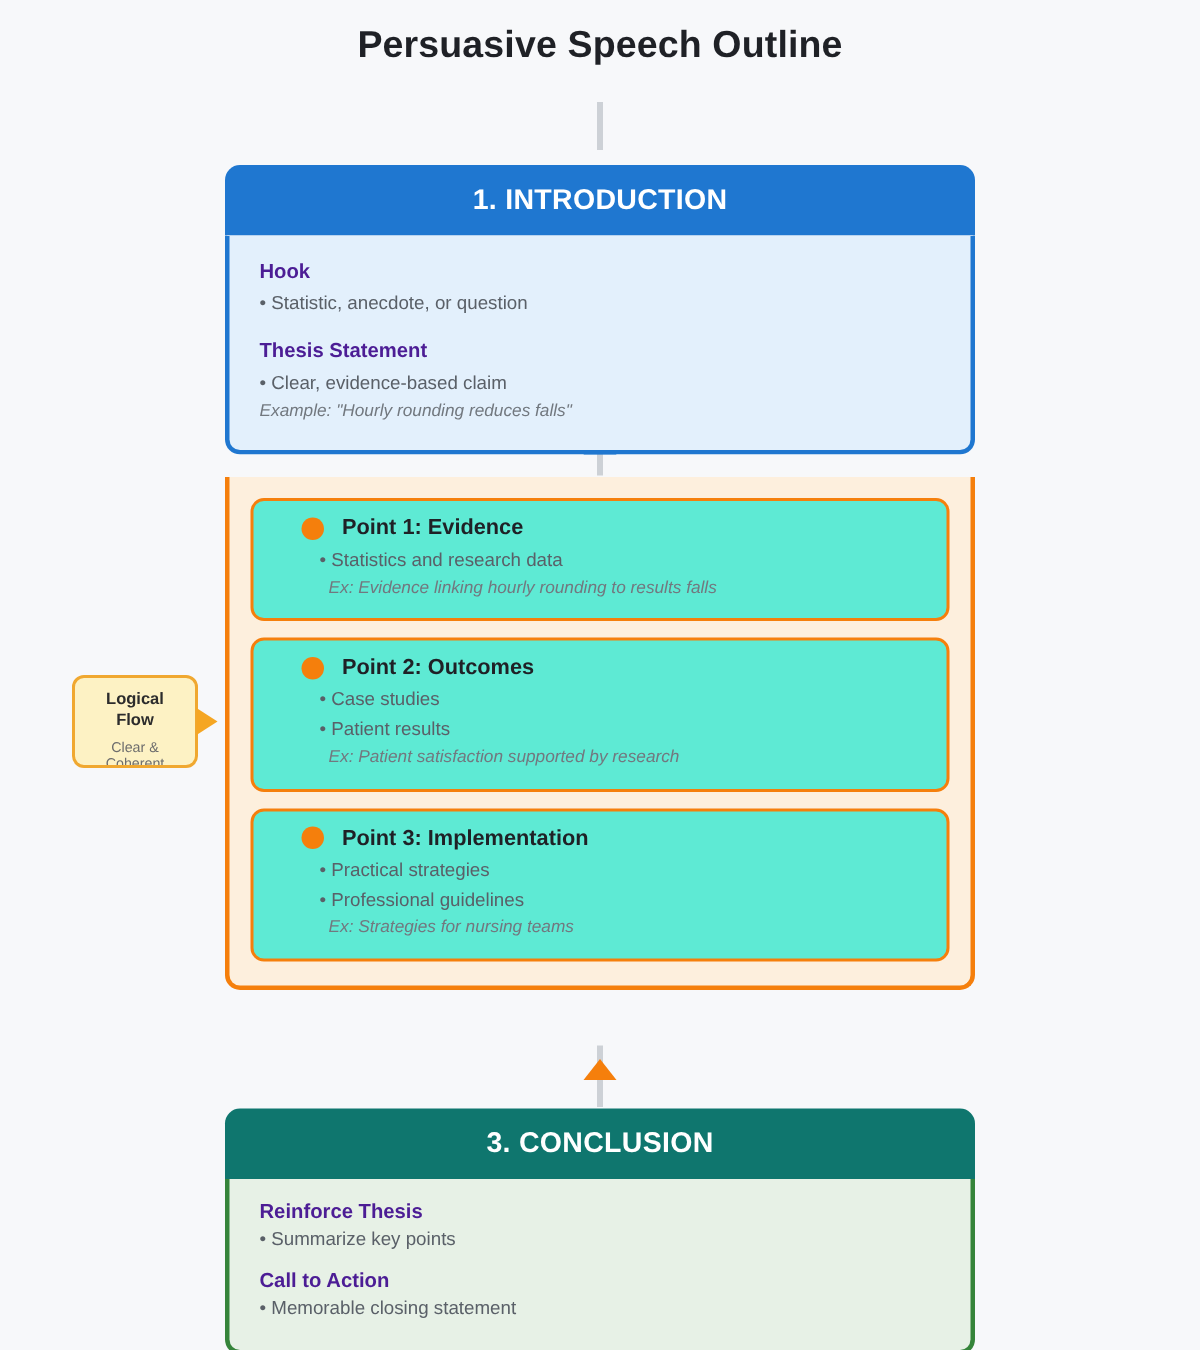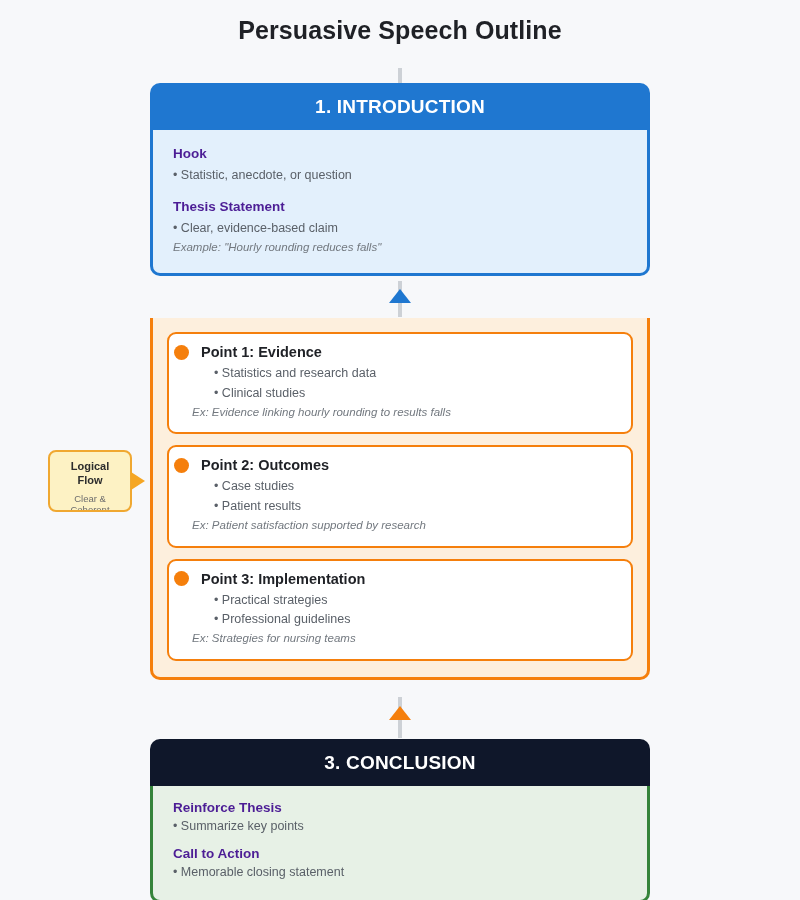--- a/index.html
+++ b/index.html
@@ -69,43 +69,43 @@
     letter-spacing: 0.2px;
   }
 
   .sec-body {
     border-style: solid;
     border-width: 0 3px 3px 3px;
     border-radius: 0 0 10px 10px;
   }
 
   
-  #intro { top: 83px; }
+  #intro { top: 110px; }
   #intro .sec-header { background: #1f77d0; }
   #intro .sec-body {
     background: #e3f0fc;
     border-color: #1f77d0;
     padding: 16px 20px 18px 20px;
     min-height: 136px;
   }
 
   
   #body-sec { top: 318px; }
   #body-sec .sec-header { background: #f57f0c; }
   #body-sec .sec-body {
     background: #fdefdd;
     border-color: #f57f0c;
     padding: 14px 14px 16px 14px;
   }
 
   .point-card {
-    background: #ffffff;
+    background: #5eead4;
     border: 2px solid #f57f0c;
     border-radius: 9px;
-    padding: 10px 14px 12px 1px;
+    padding: 10px 14px 12px 28px;
     margin-bottom: 11px;
   }
   .point-card:last-child { margin-bottom: 0; }
 
   .point-head {
     display: flex;
     align-items: center;
     gap: 12px;
     margin-bottom: 5px;
   }
@@ -118,21 +118,21 @@
     margin-left: 4px;
   }
   .point-title {
     font-size: 14.5px;
     font-weight: bold;
     color: #1f2126;
   }
 
   
   #concl { top: 739px; }
-  #concl .sec-header { background: #0f172a; }
+  #concl .sec-header { background: #0f766e; }
   #concl .sec-body {
     background: #e7f1e6;
     border-color: #35843a;
     padding: 14px 20px 16px 20px;
     min-height: 96px;
   }
 
   
   .sub-head {
     font-size: 13.5px;
@@ -140,21 +140,21 @@
     color: #4c1d95;
     margin-bottom: 6px;
   }
   .sub-head.tight { margin-bottom: 3px; }
   .bullet {
     font-size: 12.5px;
     color: #5a6068;
     margin-bottom: 3px;
     line-height: 1.35;
   }
-  .bullet.indent { margin-left: 44px; }
+  .bullet.indent { margin-left: 16px; }
   .example {
     font-size: 11.5px;
     font-style: italic;
     color: #72787f;
     line-height: 1.35;
   }
   .example.indent { margin-left: 22px; }
   .gap { height: 12px; }
   .gap-sm { height: 8px; }
 
@@ -220,21 +220,20 @@
 
 <div class="section" id="body-sec">
   <div class="sec-body">
 
     <div class="point-card">
       <div class="point-head">
         <span class="point-dot"></span>
         <span class="point-title">Point 1: Evidence</span>
       </div>
       <div class="bullet indent">• Statistics and research data</div>
-      <div class="bullet indent">• Clinical studies</div>
       <div class="example indent">Ex: Evidence linking hourly rounding to results falls</div>
     </div>
 
     <div class="point-card">
       <div class="point-head">
         <span class="point-dot"></span>
         <span class="point-title">Point 2: Outcomes</span>
       </div>
       <div class="bullet indent">• Case studies</div>
       <div class="bullet indent">• Patient results</div>

